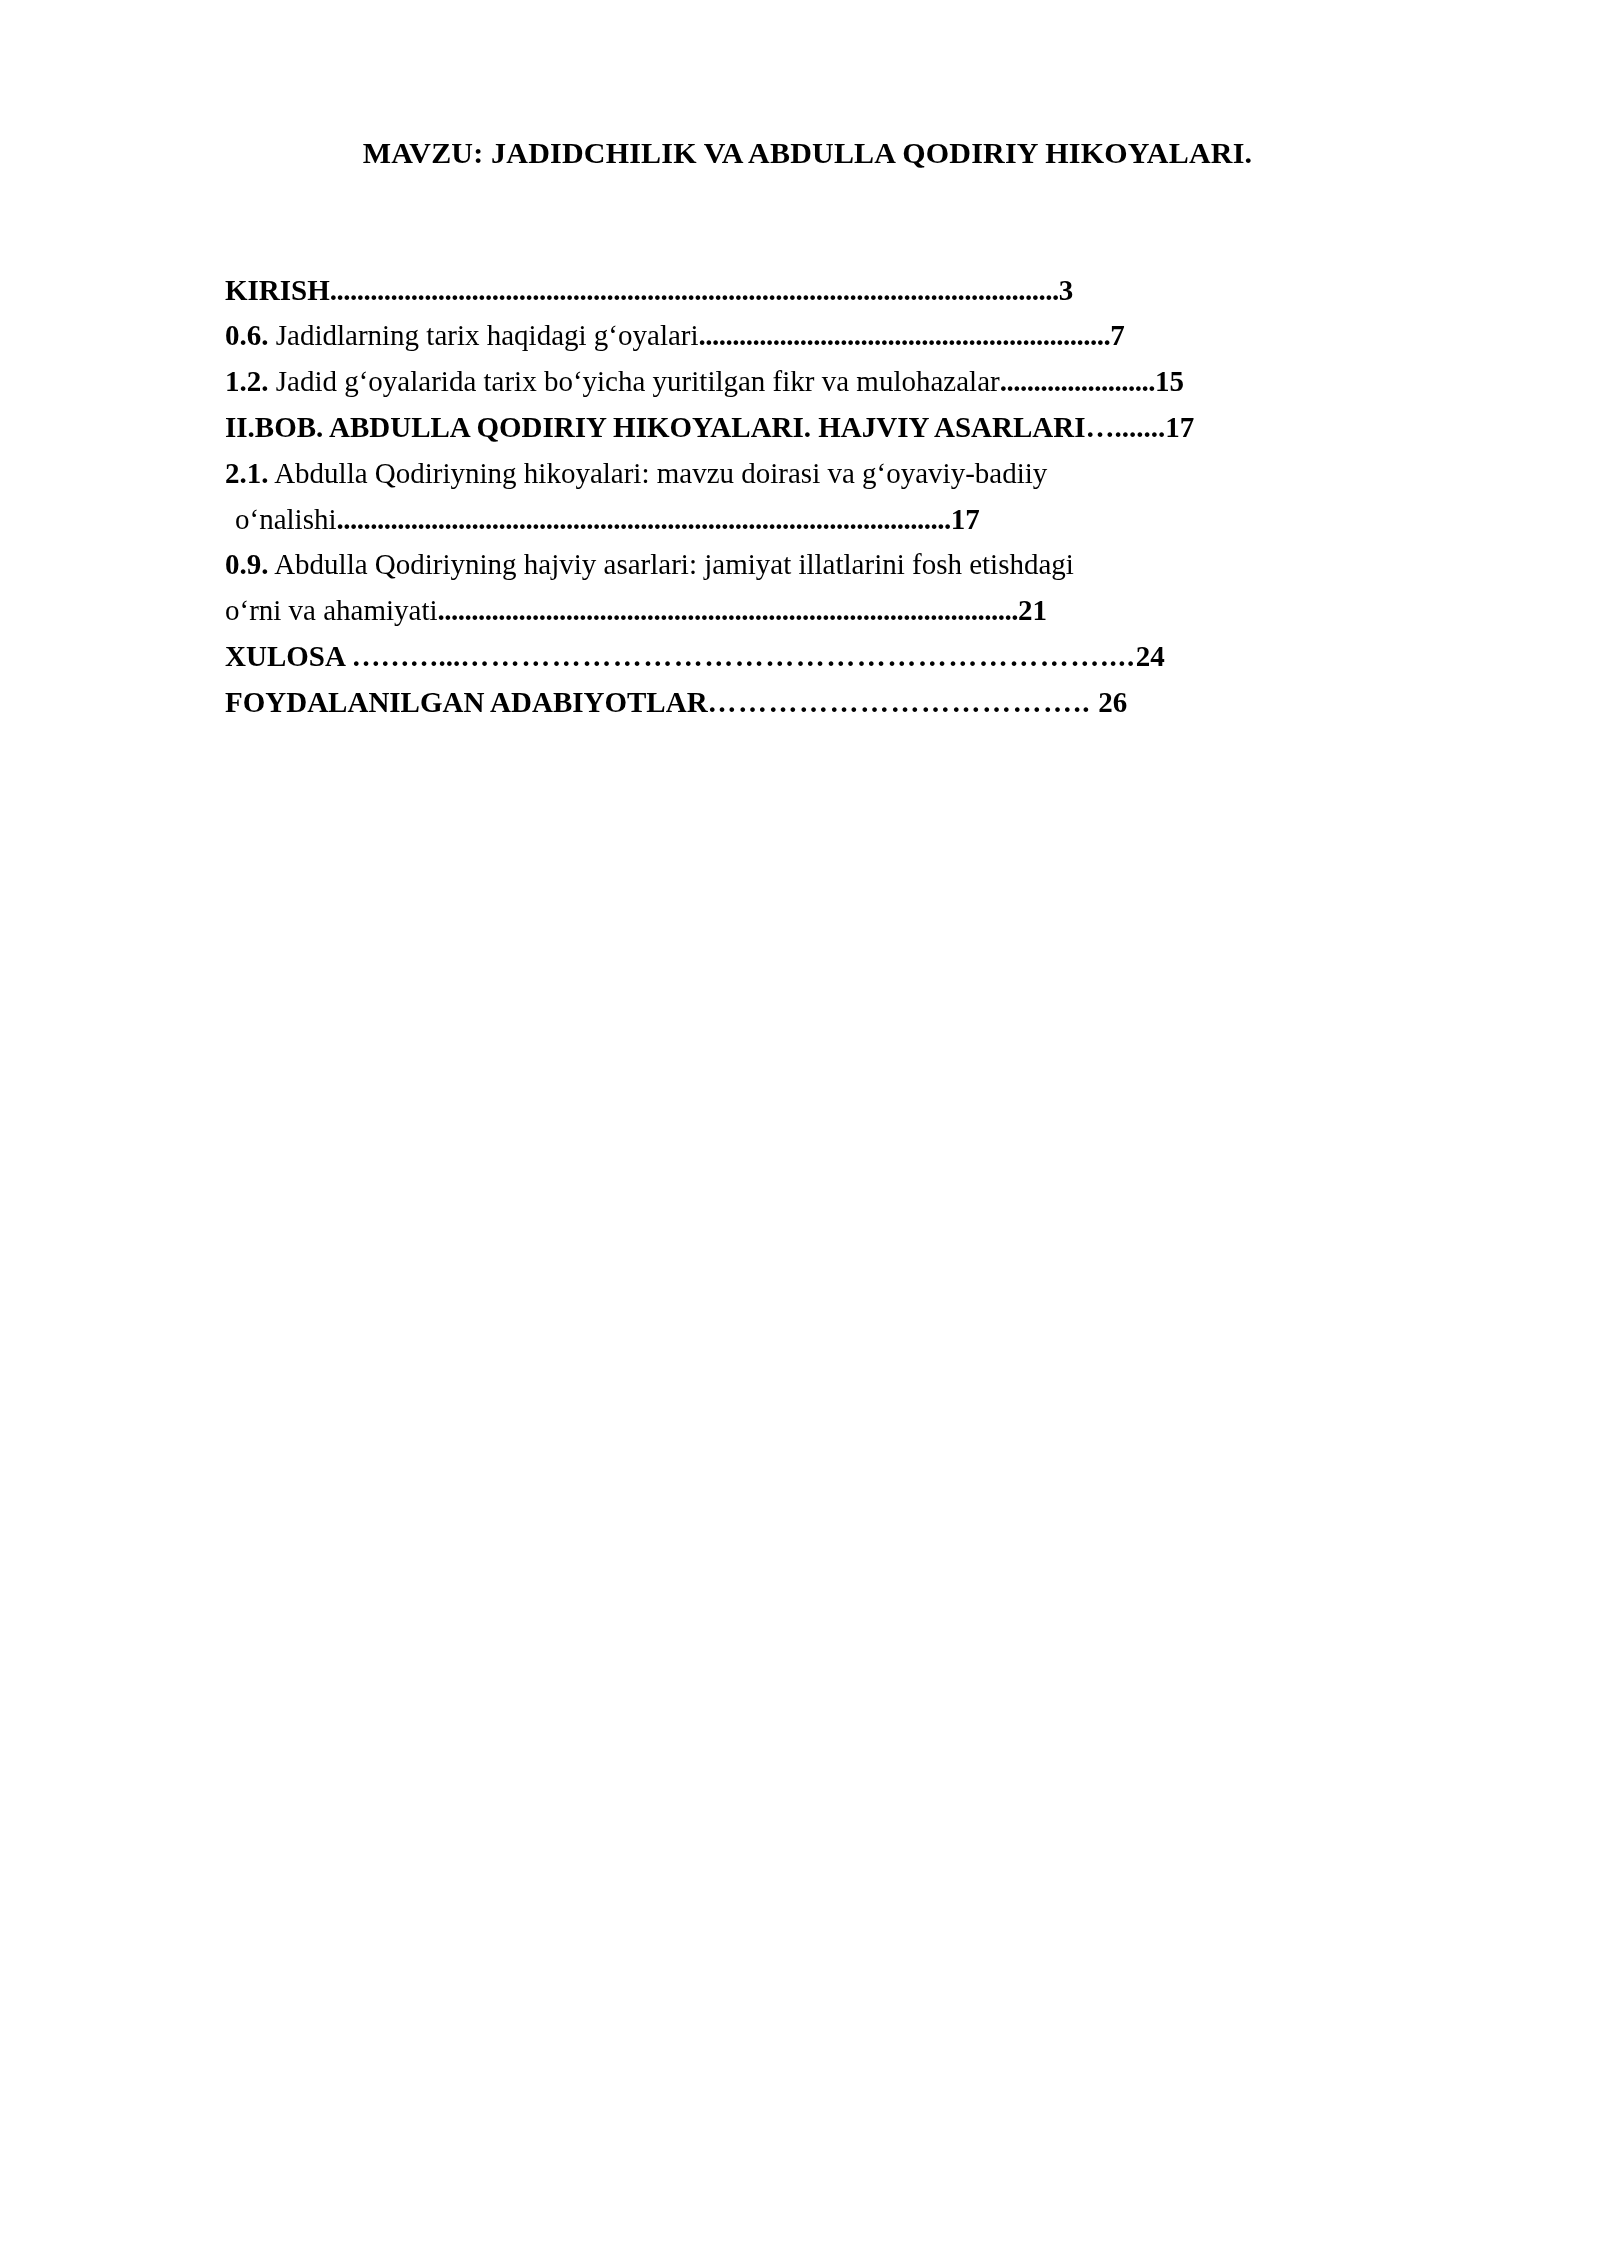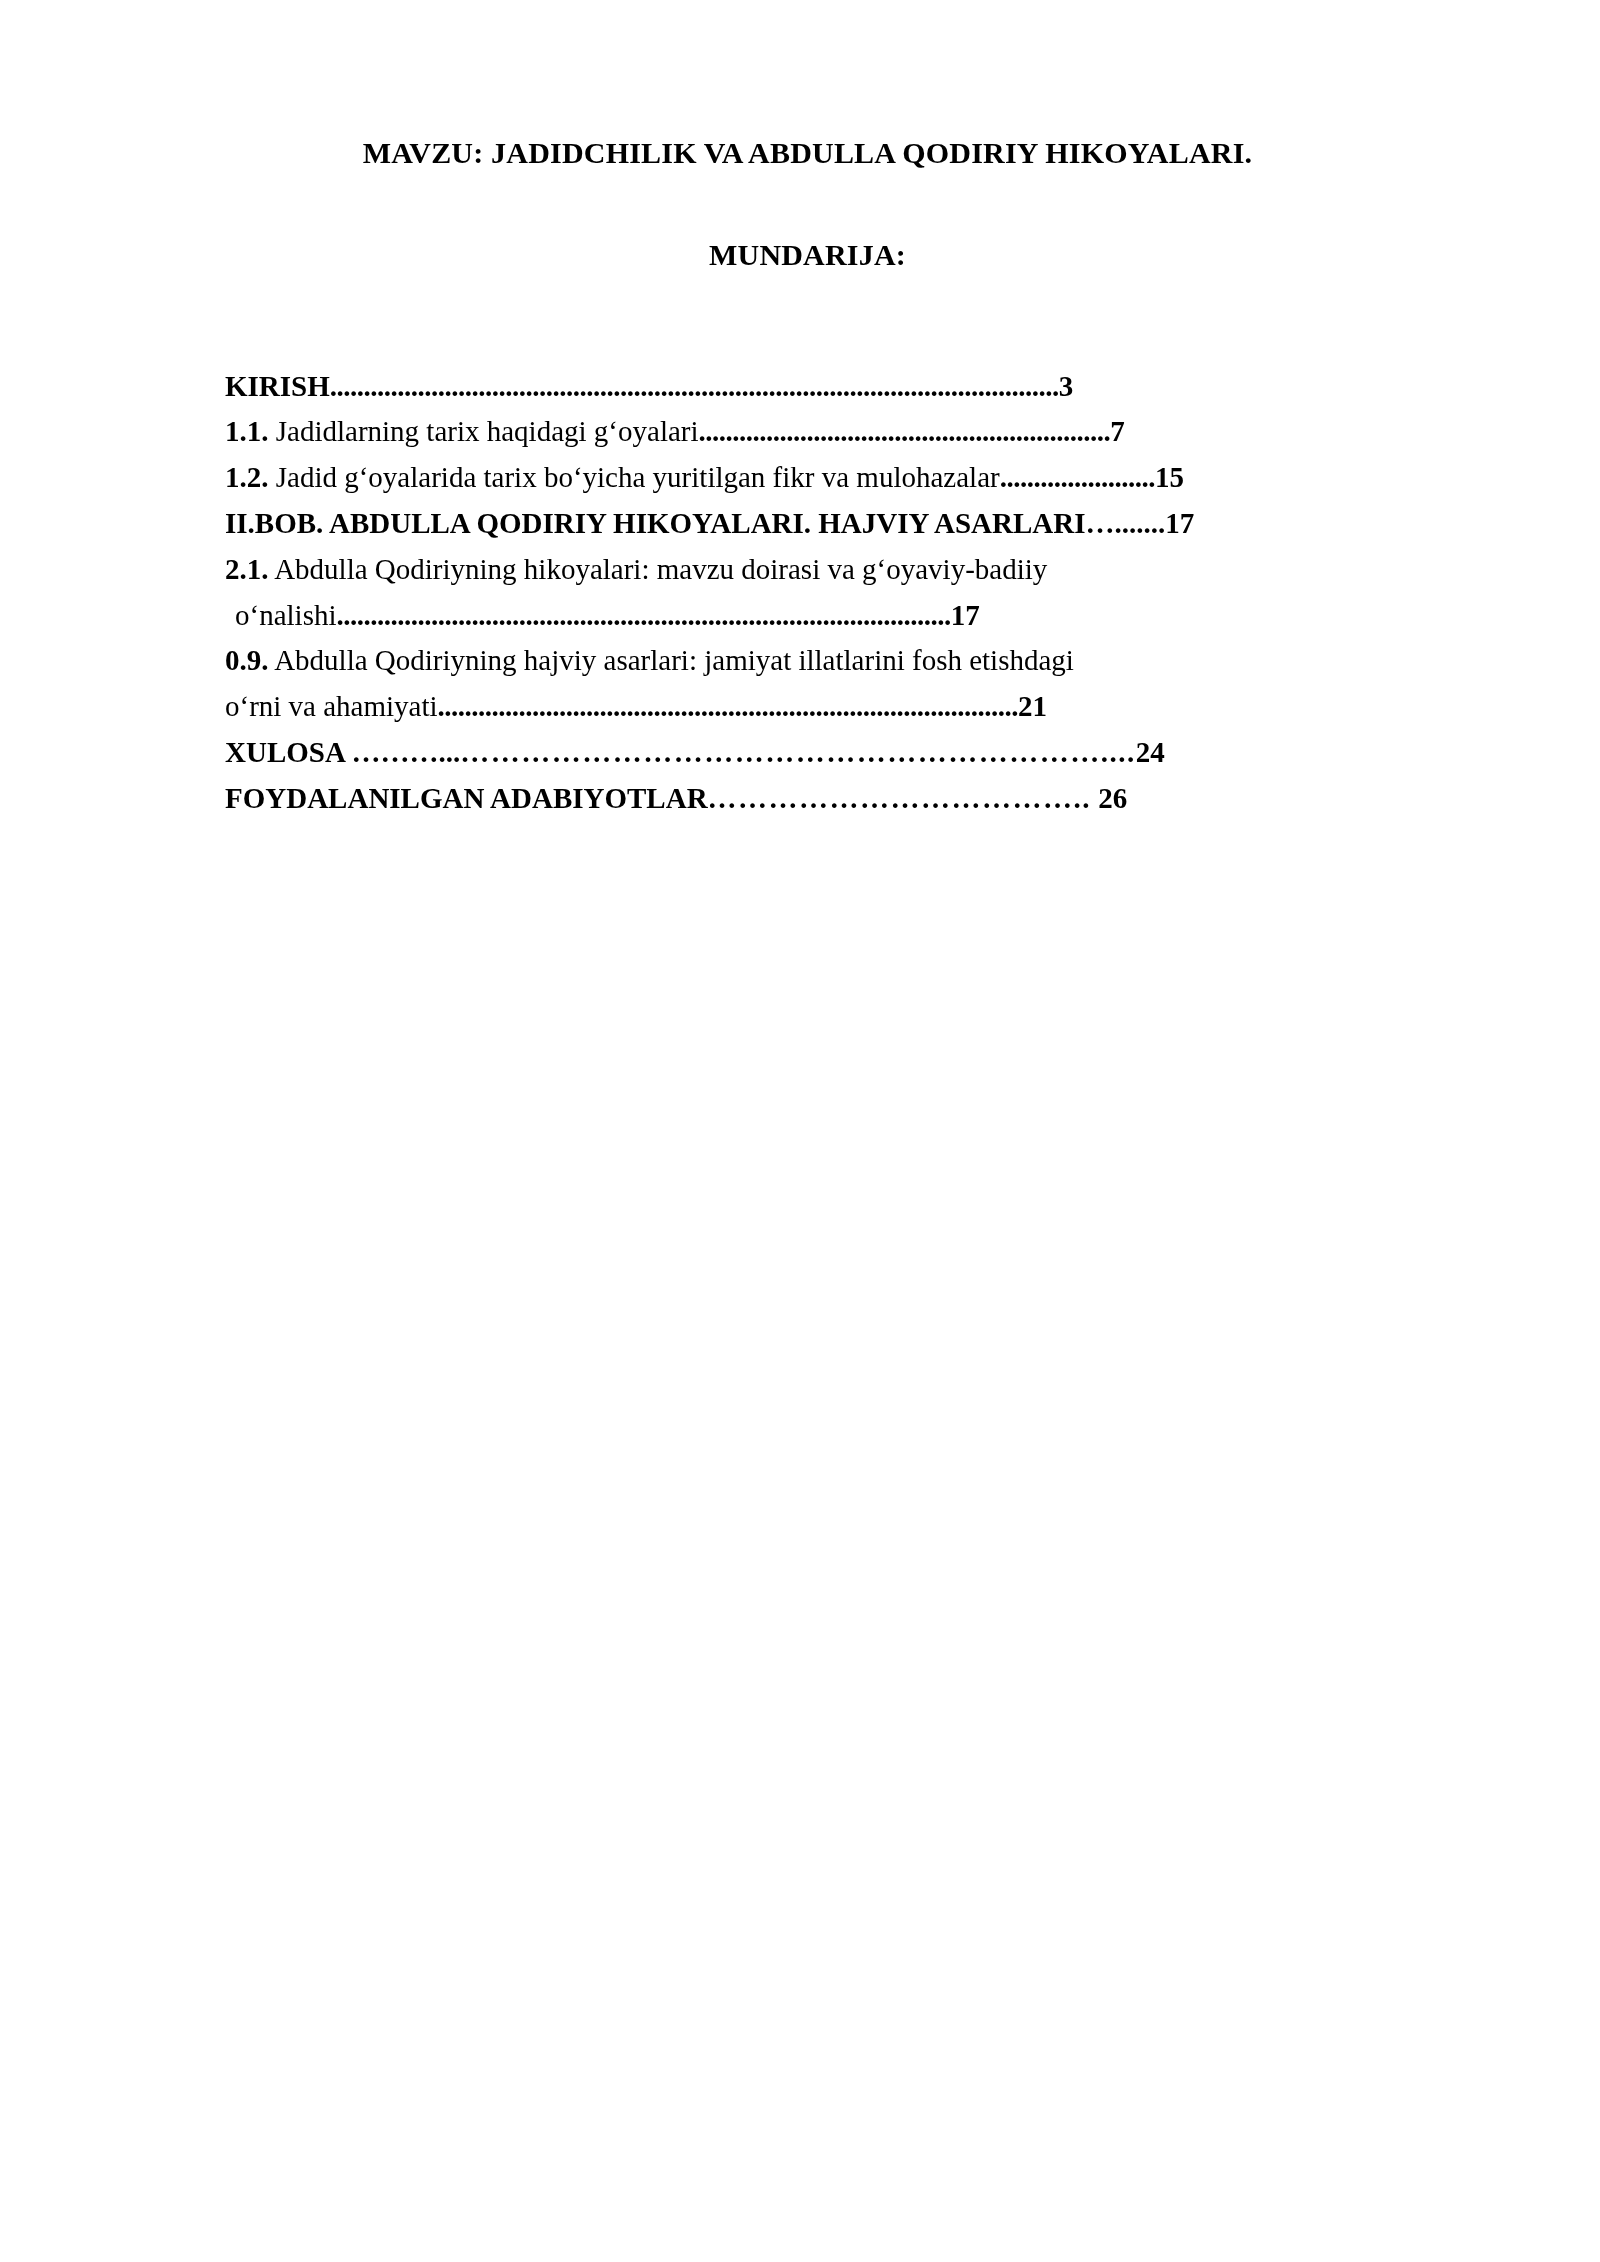--- a/index.html
+++ b/index.html
@@ -72,31 +72,30 @@
 </style>
 </head>
 <body>
 
 <div class="page">
 
   <div class="title-block">
     <div class="title-line">MAVZU: JADIDCHILIK VA ABDULLA QODIRIY HIKOYALARI.</div>
   </div>
 
-  <div class="mundarija">MUNDARIJA:</div>
 
   <div class="toc">
 
     <div class="toc-row">
       <span class="b">KIRISH</span><span class="leader-bold">............................................................................................................</span><span class="b">3</span>
     </div>
 
 
     <div class="toc-row">
-      <span class="b">1.1.</span>
+      <span class="b">0.6.</span>
       <span class="n">Jadidlarning tarix haqidagi g‘oyalari</span><span class="leader-bold">.............................................................</span><span class="b">7</span>
     </div>
 
     <div class="toc-row">
       <span class="b">1.2.</span>
       <span class="n">Jadid g‘oyalarida tarix bo‘yicha yuritilgan fikr va mulohazalar</span><span class="leader-bold">.......................</span><span class="b">15</span>
     </div>
 
     <div class="toc-row">
       <span class="b">II.BOB. ABDULLA QODIRIY HIKOYALARI. HAJVIY ASARLARI</span><span class="b">….......</span><span class="b">17</span>

